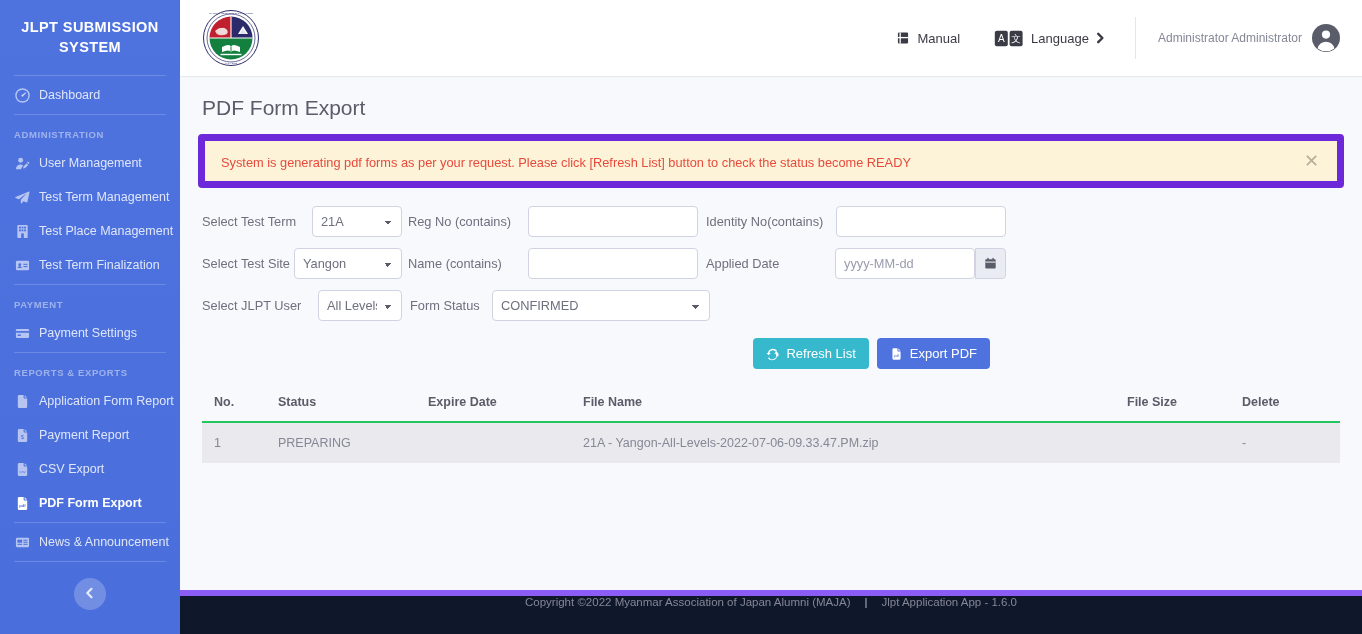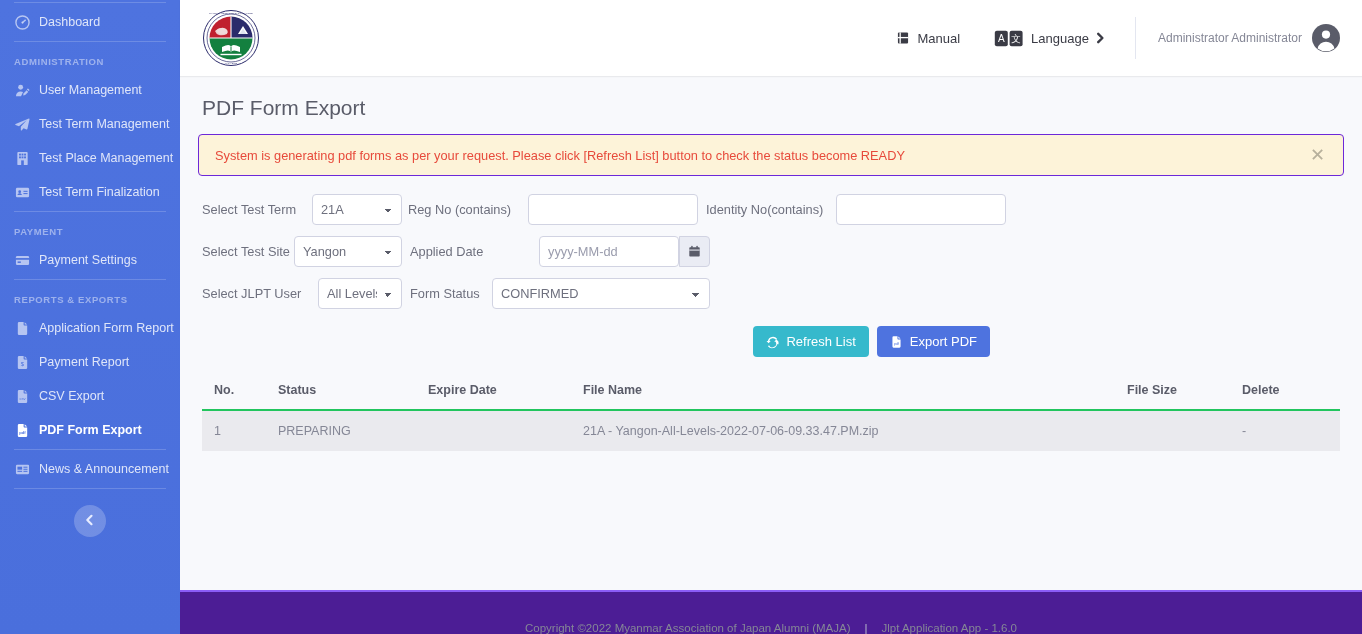--- a/index.html
+++ b/index.html
@@ -97,22 +97,22 @@
 
   
   .content { flex: 1; padding: 16px 18px 0 18px; overflow: hidden; position: relative; }
   .page-title {
     font-size: 21px; color: #5a5c69; font-weight: normal;
     padding: 4px 0 14px 4px;
   }
 
   
   .alert {
-    background: #fdf3d9; border: 1px solid #6d28d9; border-radius: 4px;
-    padding: 11px 16px; display: flex; align-items: center;
+    background: #fdf3d9; border: 7px solid #6d28d9; border-radius: 4px;
+    padding: 11px 16px; display: flex; align-items: flex-end;
     margin-bottom: 18px;
   }
   .alert-text { flex: 1; font-size: 12.8px; color: #e74a3b; }
   .alert-close {
     font-size: 18px; color: #b7b09c; cursor: pointer;
     line-height: 1; padding: 0 2px; background: none; border: none;
     font-family: "Liberation Sans", sans-serif;
   }
 
   
@@ -187,33 +187,34 @@
   }
   .col-no { width: 64px; }
   .col-status { width: 150px; }
   .col-expire { width: 155px; }
   .col-file { width: auto; }
   .col-size { width: 115px; }
   .col-delete { width: 110px; }
 
   
   .footer {
-    height: 44px; min-height: 44px; background: #4c1d95;
-    display: flex; align-items: flex-end; justify-content: center;
-    border-top: 2px solid #8b5cf6;
+    height: 44px; min-height: 44px; background: #0f172a;
+    display: flex; align-items: flex-start; justify-content: center;
+    border-top: 6px solid #8b5cf6;
     font-size: 11.5px; color: #858796;
   }
   .footer .sep { margin: 0 14px; color: #b7b9cc; }
 </style>
 </head>
 <body>
 
 <div class="app">
 
   <nav class="sidebar">
+    <div class="brand">JLPT SUBMISSION SYSTEM</div>
     <div class="sb-divider"></div>
 
     <div class="sb-item">
       <span class="ico">
         <svg viewBox="0 0 16 16">
             <circle cx="8" cy="8" r="7" fill="none" stroke="currentColor" stroke-width="1.5"></circle>
             <path d="M8 8 L11 5.5" stroke="currentColor" stroke-width="1.5" fill="none" stroke-linecap="round"></path>
             <circle cx="8" cy="8" r="1.2"></circle>
           </svg>
       </span>
@@ -467,20 +468,24 @@
           </div>
         </div>
 
         <div class="frow">
           <div class="c1">
             <span class="flabel">Select Test Site</span>
             <select class="ctl sel-site">
               <option>Yangon</option>
             </select>
           </div>
+          <div class="c2">
+            <span class="flabel">Name (contains)</span>
+            <input class="ctl inp-170" type="text" placeholder="" style="">
+          </div>
           <div class="c3">
             <span class="flabel">Applied Date</span>
             <span class="date-group">
               <input class="ctl inp-date" type="text" placeholder="yyyy-MM-dd" style="">
               <button class="date-btn">
                 <svg viewBox="0 0 16 16">
                     <rect x="1.6" y="2.8" width="12.8" height="11.4" rx="1"></rect>
                     <rect x="1.6" y="5.6" width="12.8" height="1.3" fill="#eaecf4"></rect>
                     <rect x="4" y="1" width="1.6" height="3" rx=".6"></rect>
                     <rect x="10.4" y="1" width="1.6" height="3" rx=".6"></rect>

